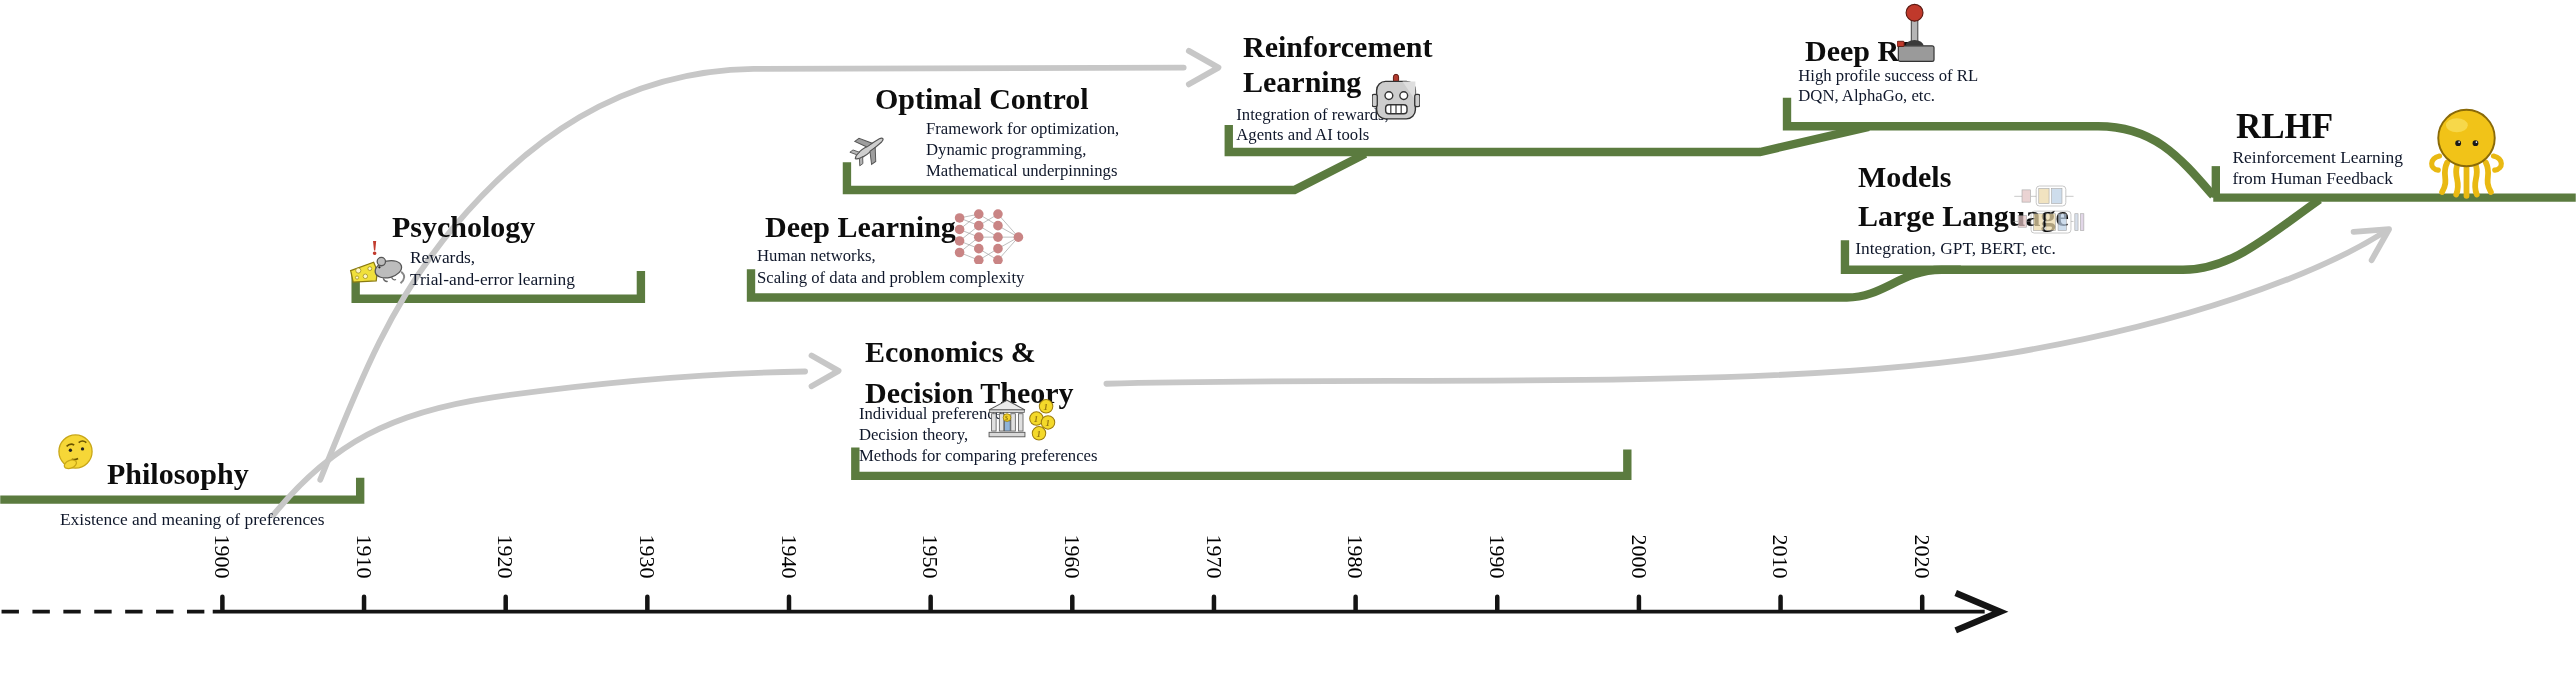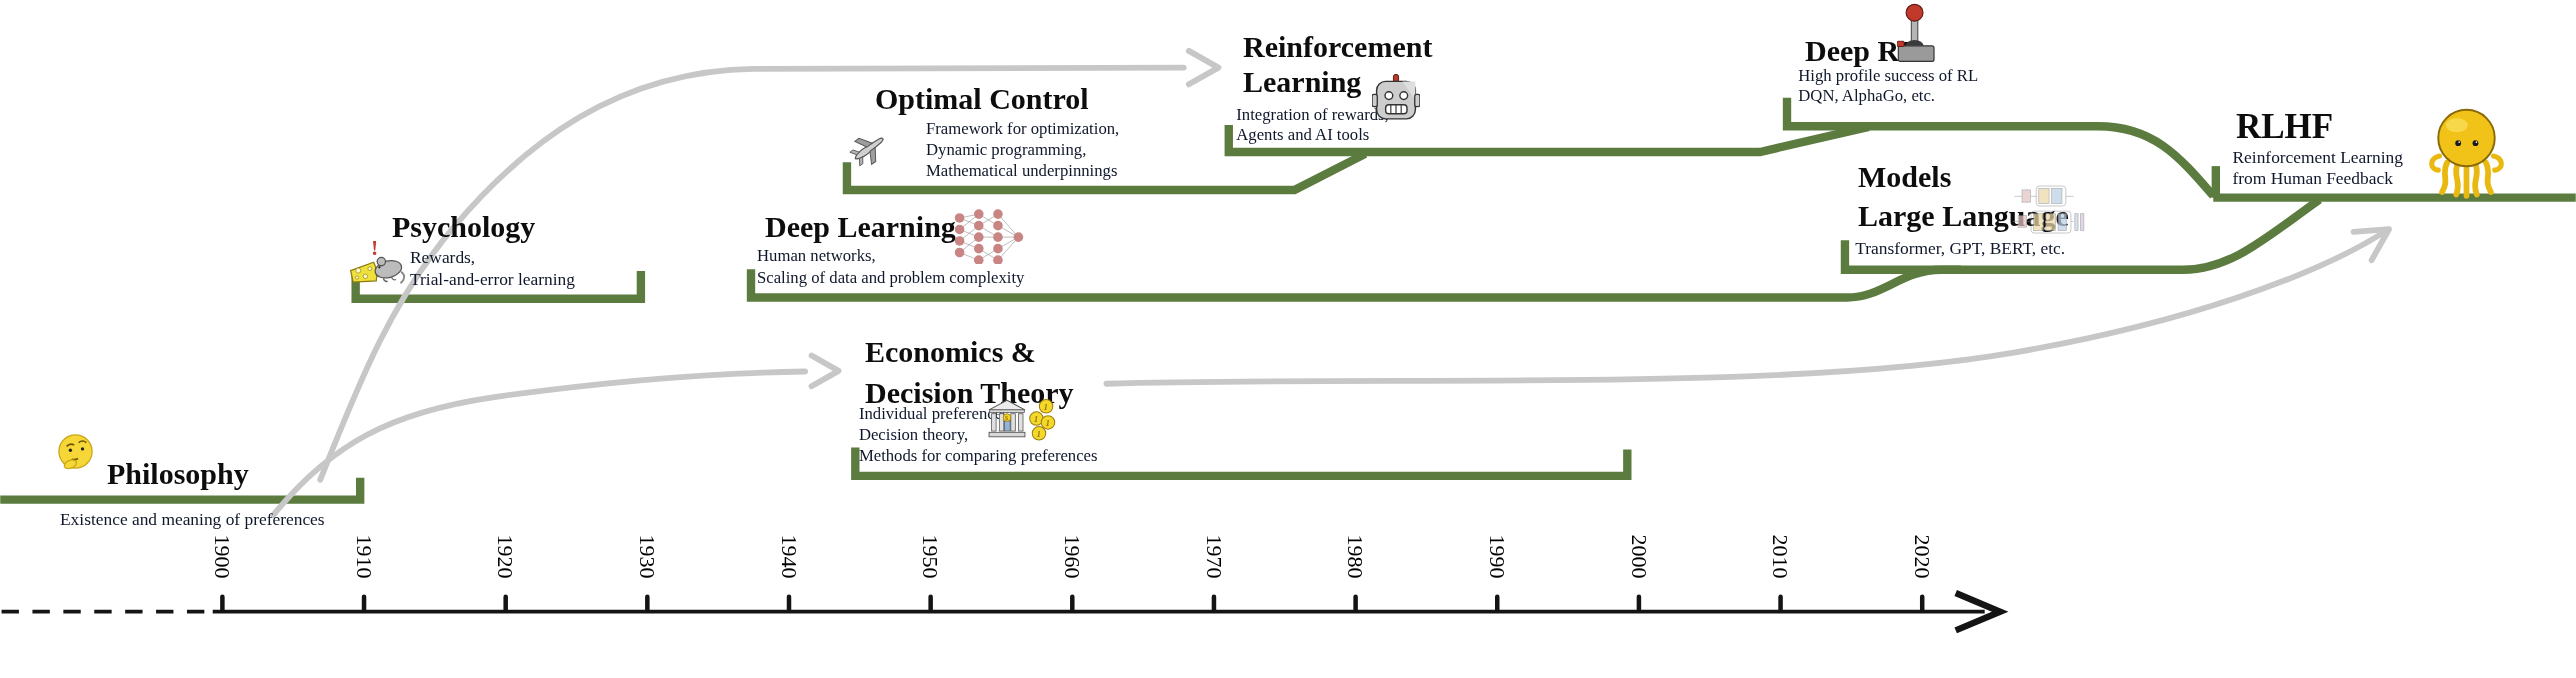--- a/index.html
+++ b/index.html
@@ -260,21 +260,21 @@
       <rect x="0" y="59" width="11" height="8" rx="1.5" fill="#c0392b" stroke="#5d1a12" stroke-width="1.4"></rect>
     </svg>
   </span>
 
   <div class="section" id="sec-llm">
     <h2 class="title">
       <div>Models</div>
       <div>Large Language</div>
     </h2>
     <div class="sub">
-      <div>Transformer, GPT, BERT, etc.</div>
+      <div>Integration, GPT, BERT, etc.</div>
     </div>
   </div>
   <span class="icon" id="icon-llm">
     <svg width="76" height="53" viewBox="0 0 118 82" opacity="0.72">
       <g stroke="#8a8a8a" stroke-width="1">
         <path d="M2 19 H14 M28 19 H36 M82 19 H94" fill="none"></path>
         <rect x="14" y="9" width="13" height="19" fill="#e3c3c3"></rect>
         <rect x="36" y="3" width="46" height="31" rx="5" fill="none"></rect>
         <rect x="40" y="7" width="16" height="23" fill="#ecd9a8"></rect>
         <rect x="60" y="7" width="16" height="23" fill="#bcd0e6"></rect>

